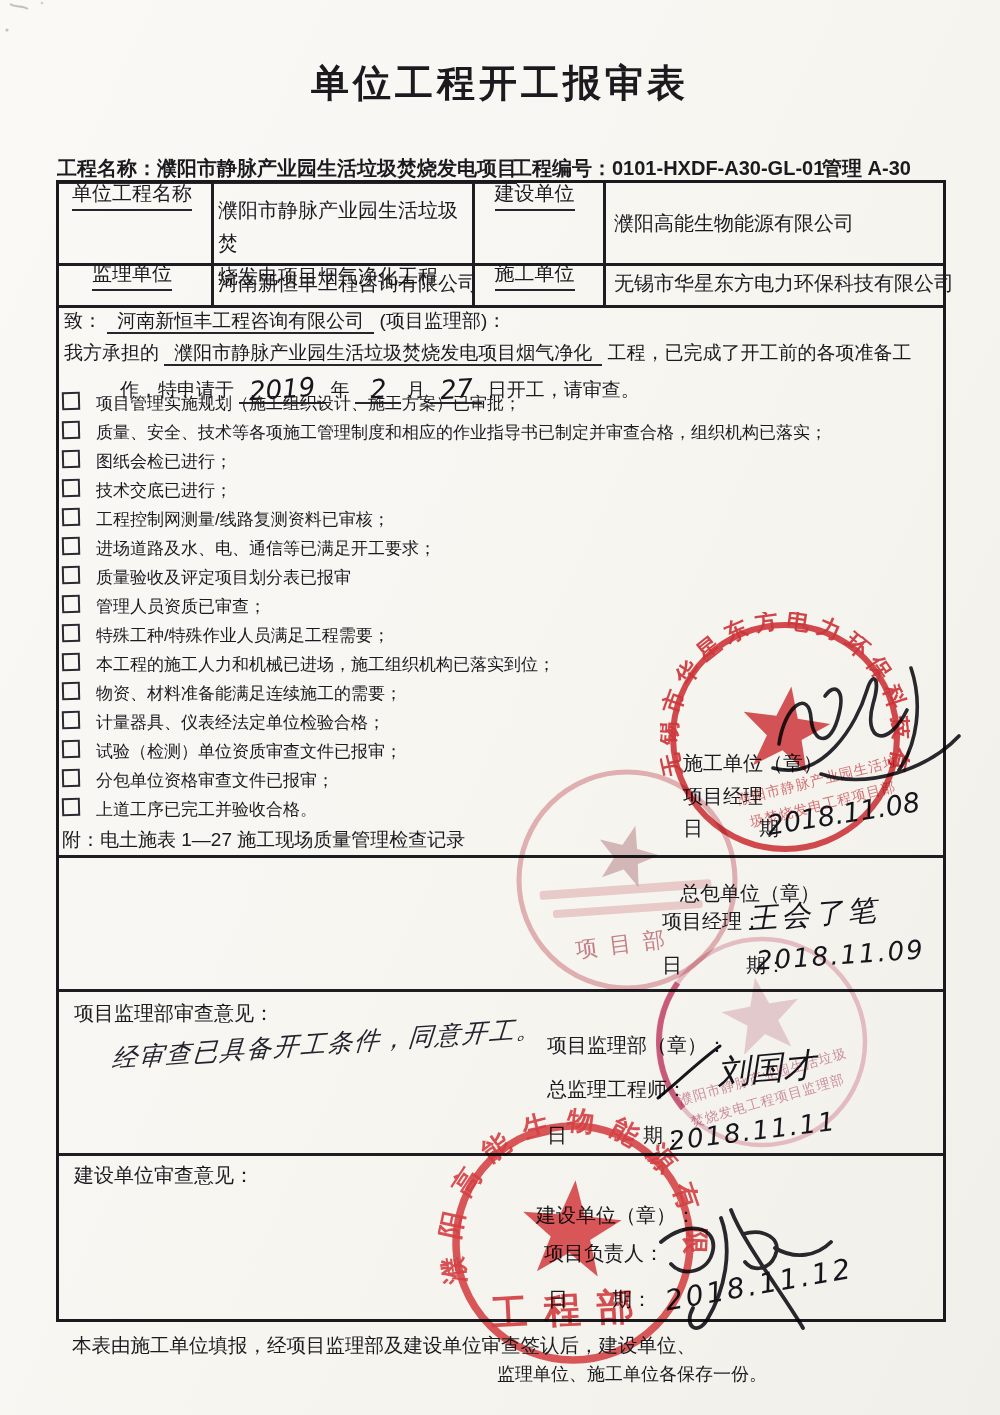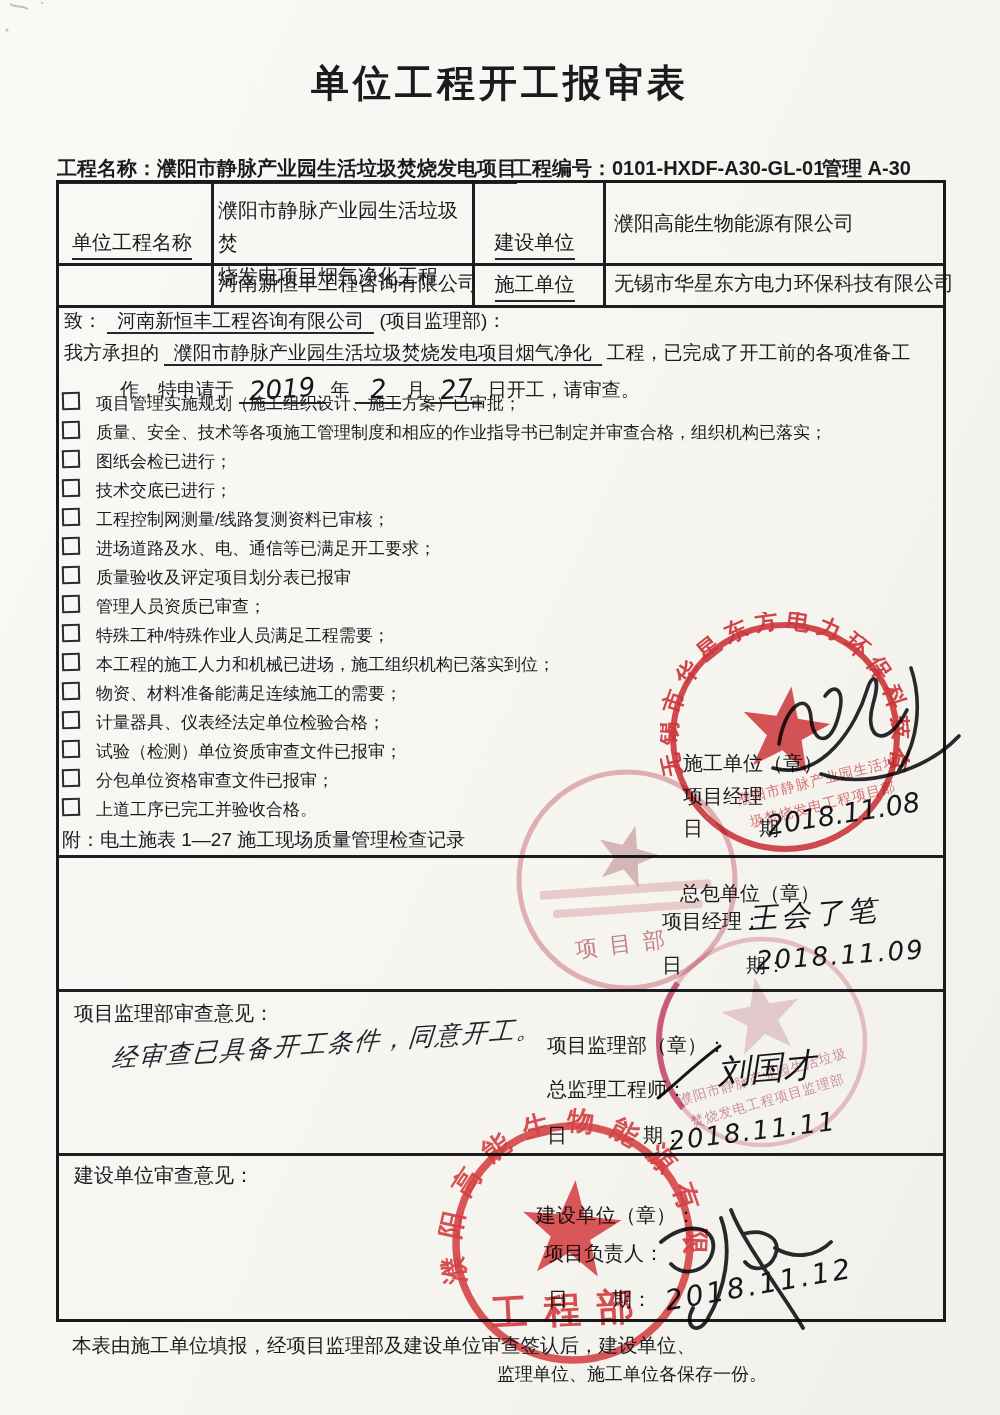--- a/index.html
+++ b/index.html
@@ -11,21 +11,21 @@
   }
   .t { position:absolute; white-space:nowrap; }
   .fs19 { font-size:19px; }
   .fs20 { font-size:20px; }
   .b { font-weight:bold;margin-top:11px; }
   .u { border-bottom:2px solid #26262c; padding:0 10px 1px; }
   .lbl-u { border-bottom:2px solid #26262c; padding-bottom:2px; }
   .tbl { position:absolute; left:56px; top:180px; width:884px; height:1136px; border:3px solid #1a1a1e; }
   .hl { position:absolute; left:0; right:0; height:2.5px; background:#1d1d22; }
   .vl { position:absolute; top:0; width:2.5px; background:#1d1d22; }
-  .cell-c { position:absolute; display:flex; align-items:flex-end; justify-content:center; }
+  .cell-c { position:absolute; display:flex; align-items:flex-start; justify-content:center; }
   .checklist { position:absolute; left:62px; top:392px; }
   .ck { display:flex; align-items:flex-start; height:29px; font-size:17px; }
   .box { width:14px; height:14px; border:2px solid #2a2a30; margin-right:16px; flex:none; transform:rotate(-1.5deg); background:transparent; }
   .hand { font-family:"DejaVu Sans",sans-serif; font-style:italic; color:#15151c; }
   .hand-name { font-family:"DejaVu Sans",sans-serif; font-style:italic; color:#14141c; }
   .blank { display:inline-block; border-bottom:2.5px solid #26262c; text-align:center; vertical-align:baseline; }
   .blank .hand { font-size:26px; display:inline-block; transform:rotate(-4deg); position:relative; top:2px; }
   .scrawl { font-family:"DejaVu Sans",sans-serif; font-style:italic; color:#23232e; letter-spacing:2px;
             transform:rotate(-4deg) skewX(-8deg); transform-origin:left center; }
   .stamp { position:absolute; mix-blend-mode:multiply; }
@@ -73,32 +73,35 @@
   </div>
   <div class="t fs20" style="left:218px;top:194px;line-height:33px;white-space:normal;width:250px;">
     <span>濮阳市静脉产业园生活垃圾焚</span><br>
     <span>烧发电项目烟气净化工程</span>
   </div>
   <div class="cell-c fs20" style="left:469px;top:180px;width:131px;height:80px;">
     <span class="lbl-u">建设单位</span>
   </div>
   <div class="t fs20" style="left:614px;top:210px;">濮阳高能生物能源有限公司</div>
 
+  <div class="cell-c fs20" style="left:56px;top:260px;width:152px;height:42px;">
+    <span class="lbl-u">监理单位</span>
+  </div>
   <div class="t fs20" style="left:218px;top:270px;">河南新恒丰工程咨询有限公司</div>
   <div class="cell-c fs20" style="left:469px;top:260px;width:131px;height:42px;">
     <span class="lbl-u">施工单位</span>
   </div>
   <div class="t fs20" style="left:614px;top:270px;">无锡市华星东方电力环保科技有限公司</div>
 
   <div class="t fs19" style="left:64px;top:308px;">
     <span>致：</span>
     <span class="u">河南新恒丰工程咨询有限公司</span>
     <span>(项目监理部)：</span>
   </div>
-  <div class="t fs19" style="left:64px;top:340px;font-family:Liberation Serif, serif;">
+  <div class="t fs19" style="left:64px;top:340px;">
     <span>我方承担的</span>
     <span class="u">濮阳市静脉产业园生活垃圾焚烧发电项目烟气净化</span>
     <span>工程，已完成了开工前的各项准备工</span>
   </div>
   <div class="t fs19" style="left:120px;top:372px;">
     <span>作，特申请于</span>
     <span class="blank" style="width:86px;"><span class="hand">2019</span></span>
     <span>年</span>
     <span class="blank" style="width:46px;"><span class="hand">2</span></span>
     <span>月</span>

